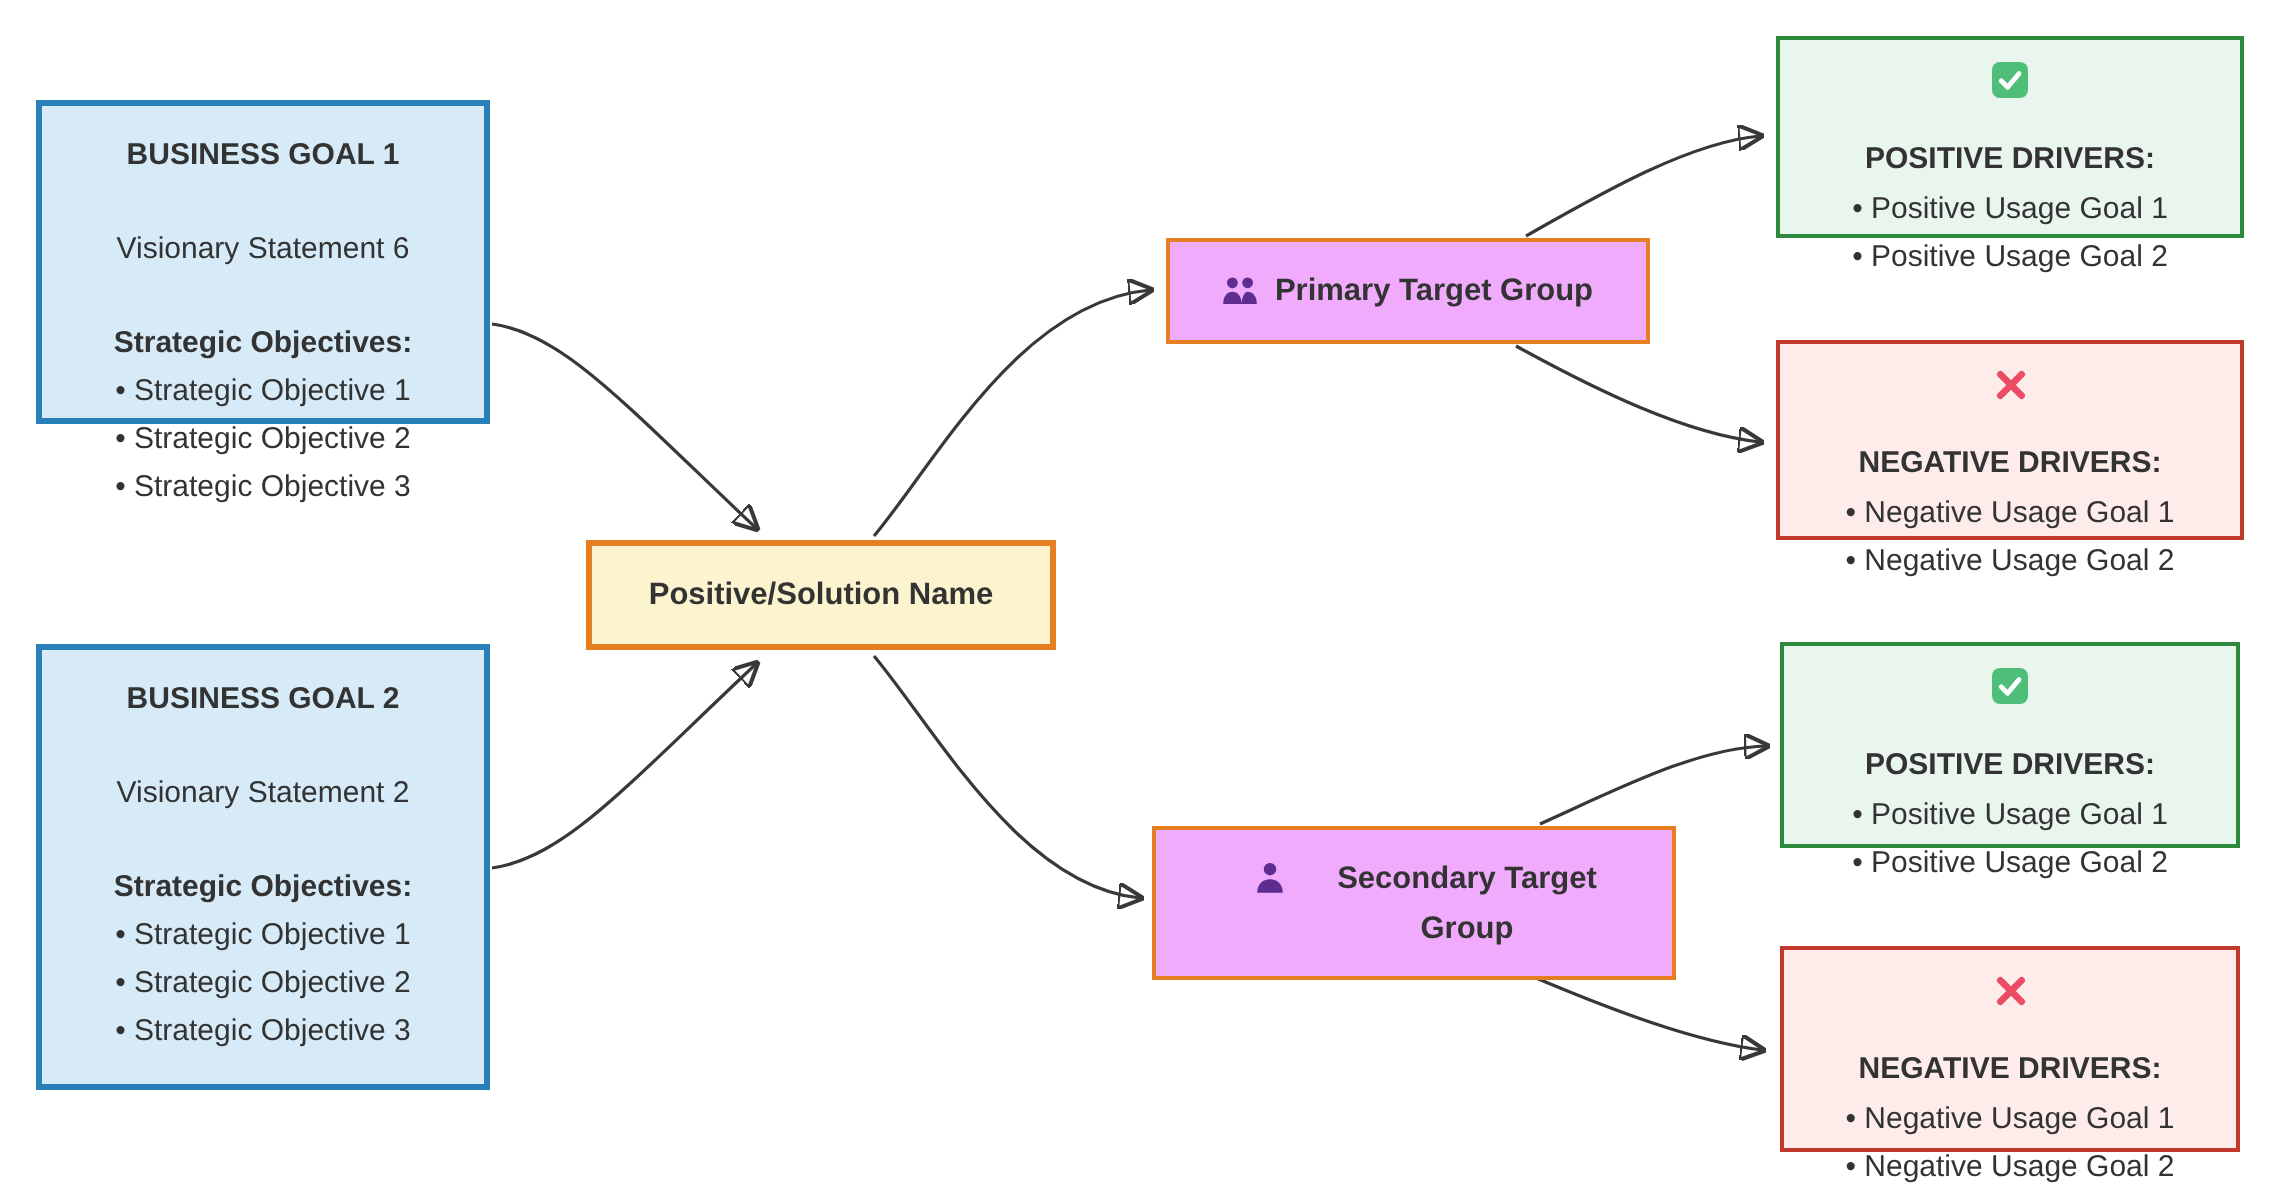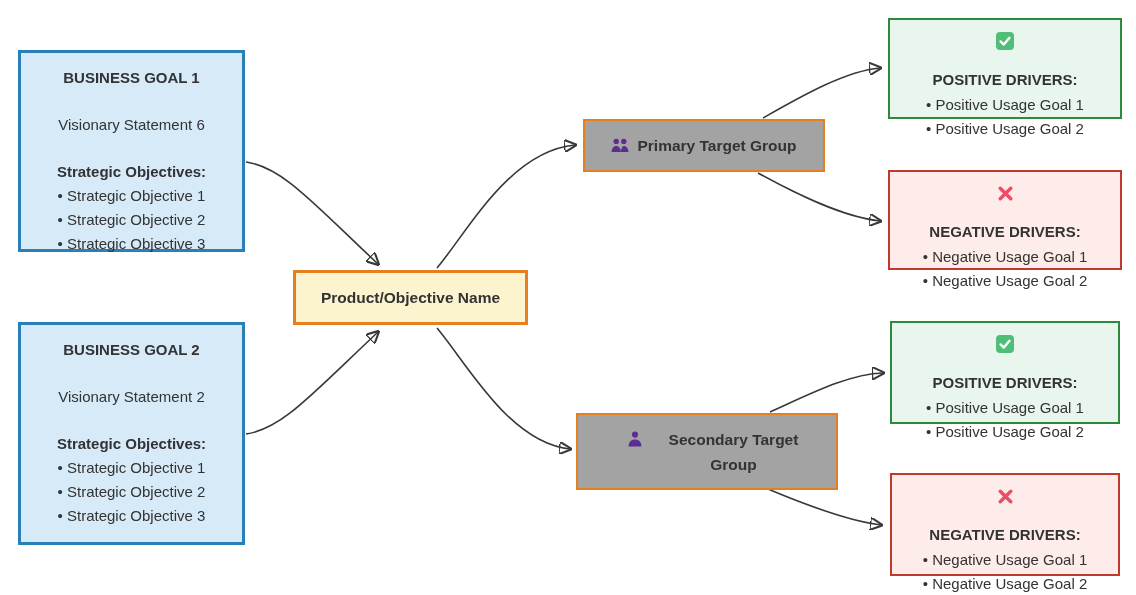--- a/index.html
+++ b/index.html
@@ -10,21 +10,21 @@
   .node{position:absolute;box-sizing:border-box;z-index:2;}
 
   .goal{background:#D6EAF8;border:3px solid #2980B9;text-align:center;
         font-size:15px;line-height:24px;padding-top:13px;}
   .goal .bold{font-weight:bold;}
   .spacer{height:23px;}
 
   .product{background:#FCF3CF;border:3px solid #E67E22;display:flex;
            align-items:center;justify-content:center;font-weight:bold;font-size:15.5px;}
 
-  .group{background:#a3a3a3;border:2.5px solid #E67E22;display:flex;
+  .group{background:#f0abfc;border:2.5px solid #E67E22;display:flex;
          align-items:center;justify-content:center;font-weight:bold;font-size:15.5px;gap:8px;}
   .group .icon{display:inline-flex;flex:0 0 auto;}
   .group.two-line{align-items:flex-start;padding-top:12px;padding-left:31px;}
   .group.two-line .icon{margin-top:4px;}
   .group.two-line .lbl{width:168px;text-align:center;line-height:25px;}
 
   .drivers{text-align:center;font-size:15px;line-height:24px;padding-top:11px;}
   .drivers .title{font-weight:bold;display:flex;align-items:center;
                   justify-content:center;gap:8px;line-height:27px;flex-direction:column;}
   .drivers.pos{background:#E9F6EE;border:2.5px solid #2D8A3D;}
@@ -46,21 +46,21 @@
     <path d="M246,162 C282,167 312,202 378,264" marker-end="url(#arw)"></path>
     <path d="M246,434 C282,429 312,394 378,332" marker-end="url(#arw)"></path>
     <path d="M437,268 C468,231 510,151 575,145" marker-end="url(#arw)"></path>
     <path d="M437,328 C468,365 510,443 570,449" marker-end="url(#arw)"></path>
     <path d="M763,118 C800,97 845,71 880,68" marker-end="url(#arw)"></path>
     <path d="M758,173 C798,195 843,217 880,221" marker-end="url(#arw)"></path>
     <path d="M770,412 C808,395 848,374 883,373" marker-end="url(#arw)"></path>
     <path d="M768,489 C806,505 848,521 881,525" marker-end="url(#arw)"></path>
   </svg>
 
-  <div class="node goal" style="left:18px;top:50px;width:227px;height:202px;">
+  <div class="node goal" style="left:18px;top:50px;width:227px;height:162px;">
     <div class="bold">BUSINESS GOAL 1</div>
     <div class="spacer"></div>
     <div>Visionary Statement 6</div>
     <div class="spacer"></div>
     <div class="bold">Strategic Objectives:</div>
     <div class="bullet">Strategic Objective 1</div>
     <div class="bullet">Strategic Objective 2</div>
     <div class="bullet">Strategic Objective 3</div>
   </div>
 
@@ -69,21 +69,21 @@
     <div class="spacer"></div>
     <div>Visionary Statement 2</div>
     <div class="spacer"></div>
     <div class="bold">Strategic Objectives:</div>
     <div class="bullet">Strategic Objective 1</div>
     <div class="bullet">Strategic Objective 2</div>
     <div class="bullet">Strategic Objective 3</div>
   </div>
 
   <div class="node product" style="left:293px;top:270px;width:235px;height:55px;">
-    <span>Product/Objective Name</span>
+    <span>Positive/Solution Name</span>
   </div>
 
   <div class="node group" style="left:583px;top:119px;width:242px;height:53px;">
     <span class="icon">
       <svg width="18" height="15" viewBox="0 0 18 15" fill="#5E2D91">
         <circle cx="5.2" cy="3.4" r="2.7"></circle>
         <path d="M0.6,14 C0.6,10.2 2.6,7.9 5.2,7.9 C7.8,7.9 9.8,10.2 9.8,14 Z"></path>
         <circle cx="12.8" cy="3.4" r="2.7"></circle>
         <path d="M9.6,14 C10.2,10.6 11.2,7.9 12.8,7.9 C15.4,7.9 17.4,10.2 17.4,14 Z"></path>
       </svg>

